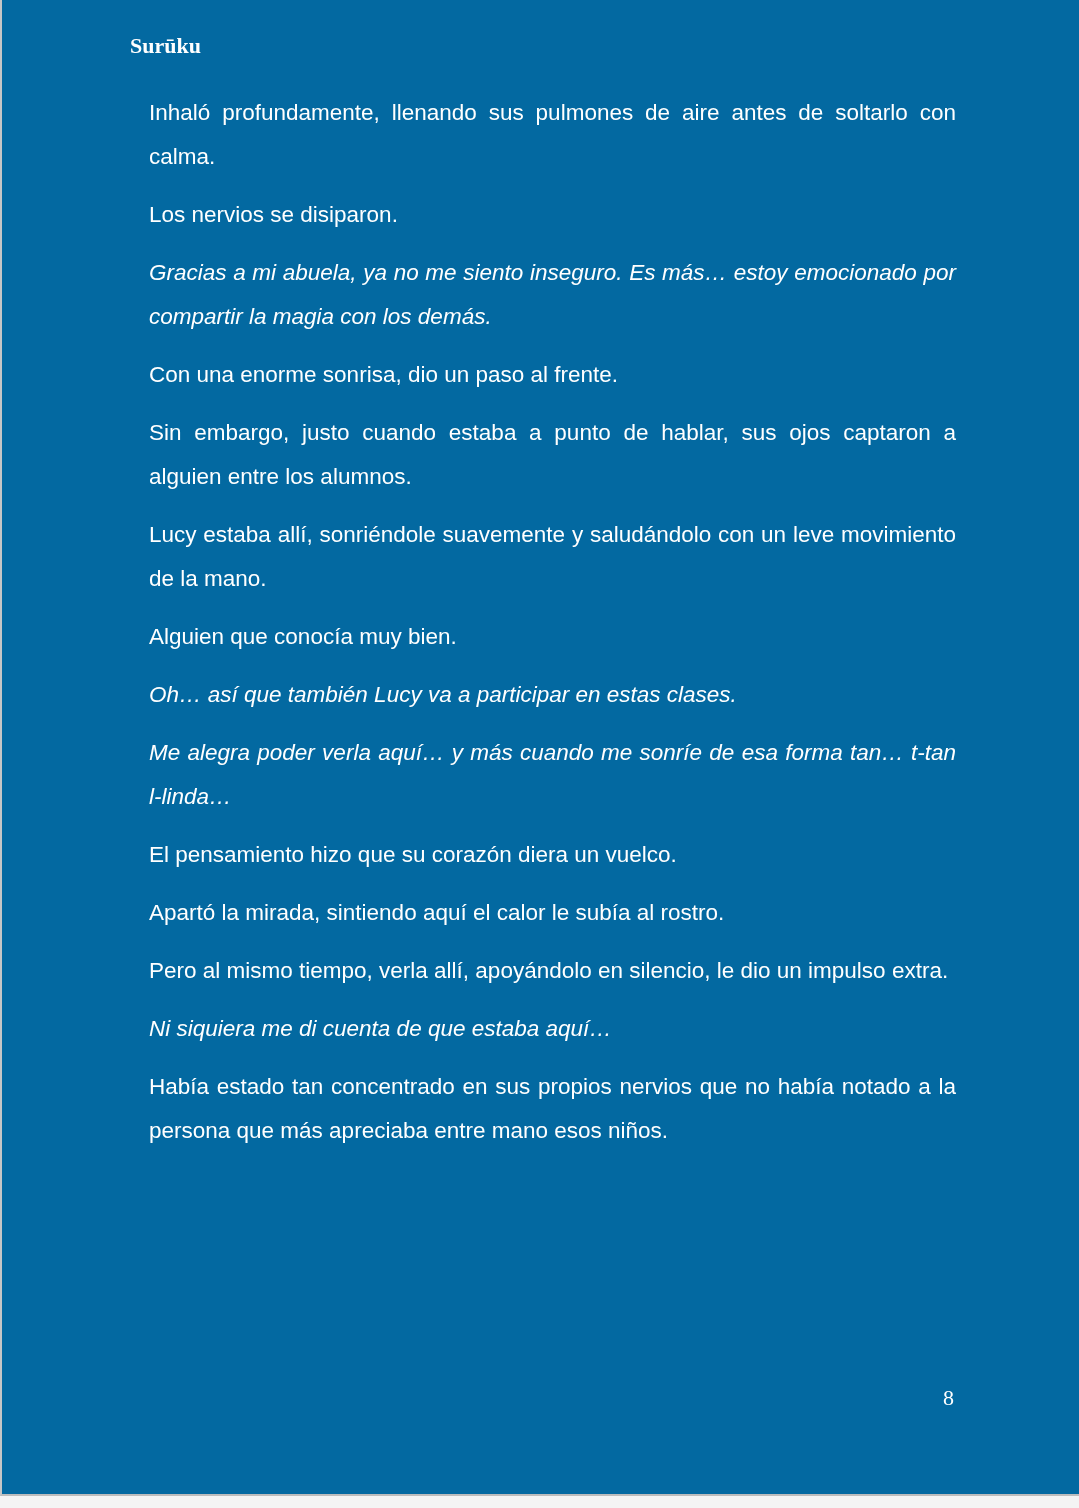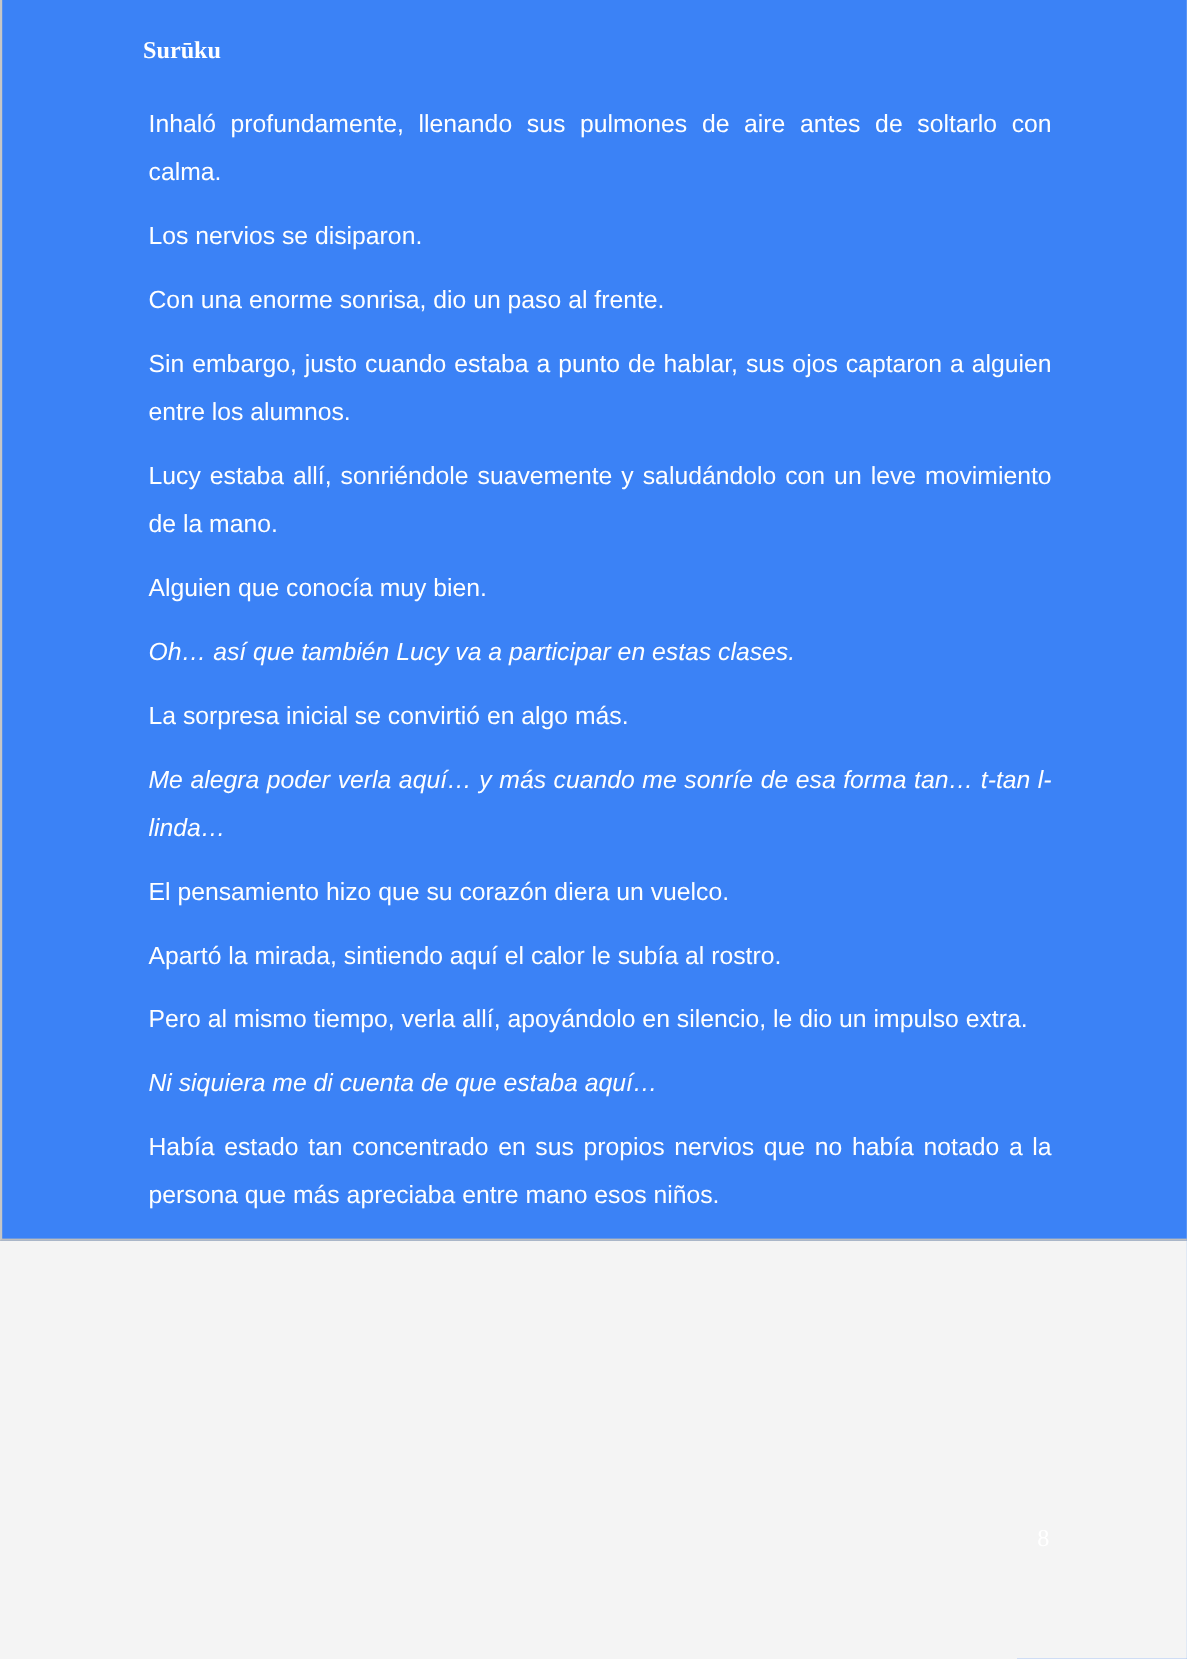--- a/index.html
+++ b/index.html
@@ -7,22 +7,22 @@
       width: 1079px;
       height: 1508px;
       background: #f4f4f4;
       position: relative;
       overflow: hidden;
     }
     .page {
       position: absolute;
       left: 0; top: 0;
       width: 1079px;
-      height: 1128px;
-      background: #3b82f6;
+      height: 1496px;
+      background: #0369a1;
       border-left: 2px solid #c6c6c6;
       border-bottom: 2px solid #bdbdbd;
       box-sizing: border-box;
     }
     .header {
       position: absolute;
       left: 128px;
       top: 32px;
       font-family: "Liberation Serif", "DejaVu Serif", serif;
       font-weight: bold;
@@ -34,21 +34,21 @@
       position: absolute;
       left: 129px;
       top: 91px;
       width: 825px;
       font-family: "Liberation Sans", "DejaVu Sans", sans-serif;
       font-size: 22.5px;
       line-height: 44px;
       color: #fff;
     }
     .body-text p {
-      margin: 0 0 14px 4px;
+      margin: 0 0 14px 18px;
       text-align: justify;
     }
     .body-text p.italic { font-style: italic; }
     .page-number {
       position: absolute;
       left: 941px;
       top: 1384px;
       font-family: "Liberation Serif", "DejaVu Serif", serif;
       font-size: 22px;
       color: #fff;
@@ -57,26 +57,26 @@
   </style>
 </head>
 <body>
 
 <div class="page">
   <div class="header">Surūku</div>
 
   <div class="body-text">
     <p>Inhaló profundamente, llenando sus pulmones de aire antes de soltarlo con calma.</p>
     <p>Los nervios se disiparon.</p>
+    <p class="italic">Gracias a mi abuela, ya no me siento inseguro. Es más… estoy emocionado por compartir la magia con los demás.</p>
     <p>Con una enorme sonrisa, dio un paso al frente.</p>
     <p>Sin embargo, justo cuando estaba a punto de hablar, sus ojos captaron a alguien entre los alumnos.</p>
     <p>Lucy estaba allí, sonriéndole suavemente y saludándolo con un leve movimiento de la mano.</p>
     <p>Alguien que conocía muy bien.</p>
     <p class="italic">Oh… así que también Lucy va a participar en estas clases.</p>
-    <p>La sorpresa inicial se convirtió en algo más.</p>
     <p class="italic">Me alegra poder verla aquí… y más cuando me sonríe de esa forma tan… t-tan l-linda…</p>
     <p>El pensamiento hizo que su corazón diera un vuelco.</p>
     <p>Apartó la mirada, sintiendo aquí el calor le subía al rostro.</p>
     <p>Pero al mismo tiempo, verla allí, apoyándolo en silencio, le dio un impulso extra.</p>
     <p class="italic">Ni siquiera me di cuenta de que estaba aquí…</p>
     <p>Había estado tan concentrado en sus propios nervios que no había notado a la persona que más apreciaba entre mano esos niños.</p>
   </div>
 
   <div class="page-number">8</div>
 </div>

